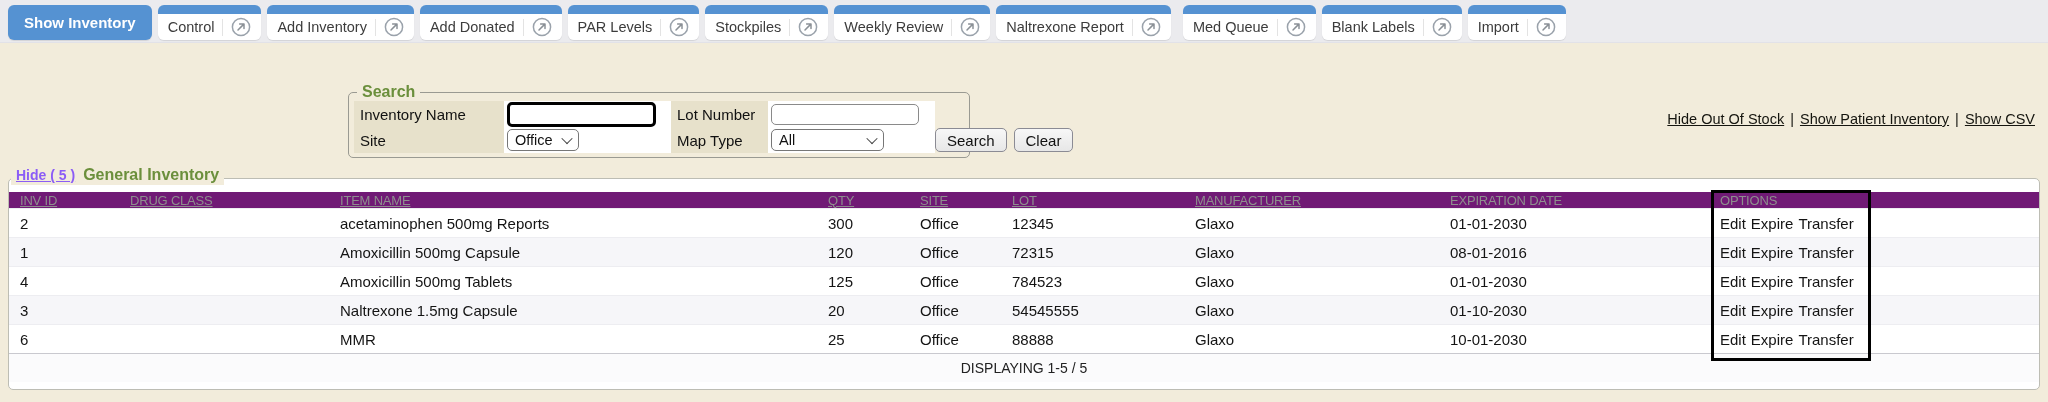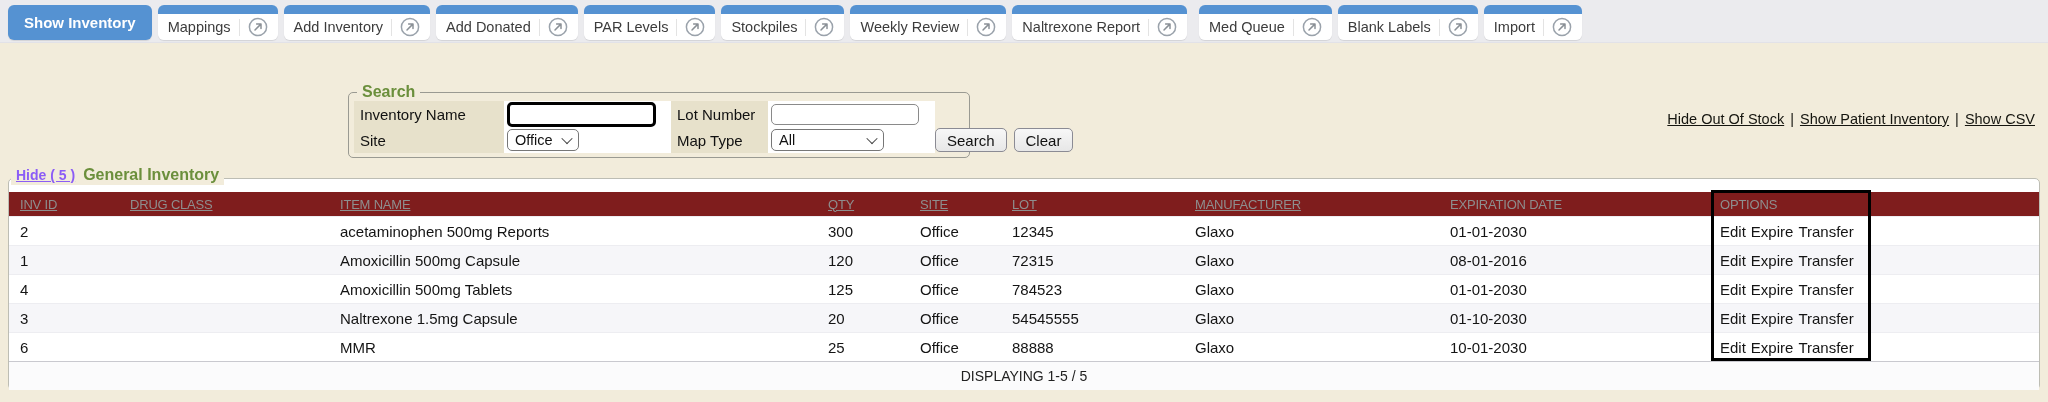--- a/index.html
+++ b/index.html
@@ -92,21 +92,21 @@
     color:#8b5cf6;font-weight:bold;font-size:14px;text-decoration:underline;cursor:pointer;
   }
   .inv-title{color:#6b8f3c;font-weight:bold;font-size:16px;}
 
   
   table.inv{
     position:absolute;left:0;top:13px;width:100%;
     border-collapse:collapse;table-layout:fixed;background:#fff;
   }
   table.inv th{
-    height:24px;background:#7f1d1d;color:#8e8e8e;font-size:13px;font-weight:500;
+    height:16px;background:#701a75;color:#8e8e8e;font-size:13px;font-weight:500;
     text-align:left;padding:0 0 0 11px;letter-spacing:-0.2px;white-space:nowrap;
     overflow:hidden;
   }
   table.inv th.sortable{text-decoration:underline;cursor:pointer;}
   table.inv td{
     height:28px;font-size:15px;color:#141414;padding:0 0 0 11px;
     white-space:nowrap;overflow:hidden;border-top:1px solid #ededf1;
   }
   table.inv tr.stripe td{background:#f6f6f9;}
   table.inv td.ft{
@@ -125,21 +125,21 @@
 </head>
 <body>
 
 <div class="tabbar">
     <div class="tab active">
       <span>Show Inventory</span>
     </div>
     <div class="tab">
       <div class="tab-top"></div>
       <div class="tab-body">
-        <span>Mappings</span>
+        <span>Control</span>
         <span class="tab-sep"></span>
         <span class="popout">
           <svg width="20" height="20" viewBox="0 0 20 20">
             <circle cx="10" cy="10" r="8.6" fill="none" stroke="#9aa2ab" stroke-width="1.5"></circle>
             <path d="M7 13 L12.6 7.4 M8.6 7 L13 7 L13 11.4" fill="none" stroke="#8a9096" stroke-width="1.5" stroke-linecap="round" stroke-linejoin="round"></path>
           </svg>
         </span>
       </div>
     </div>
     <div class="tab">

